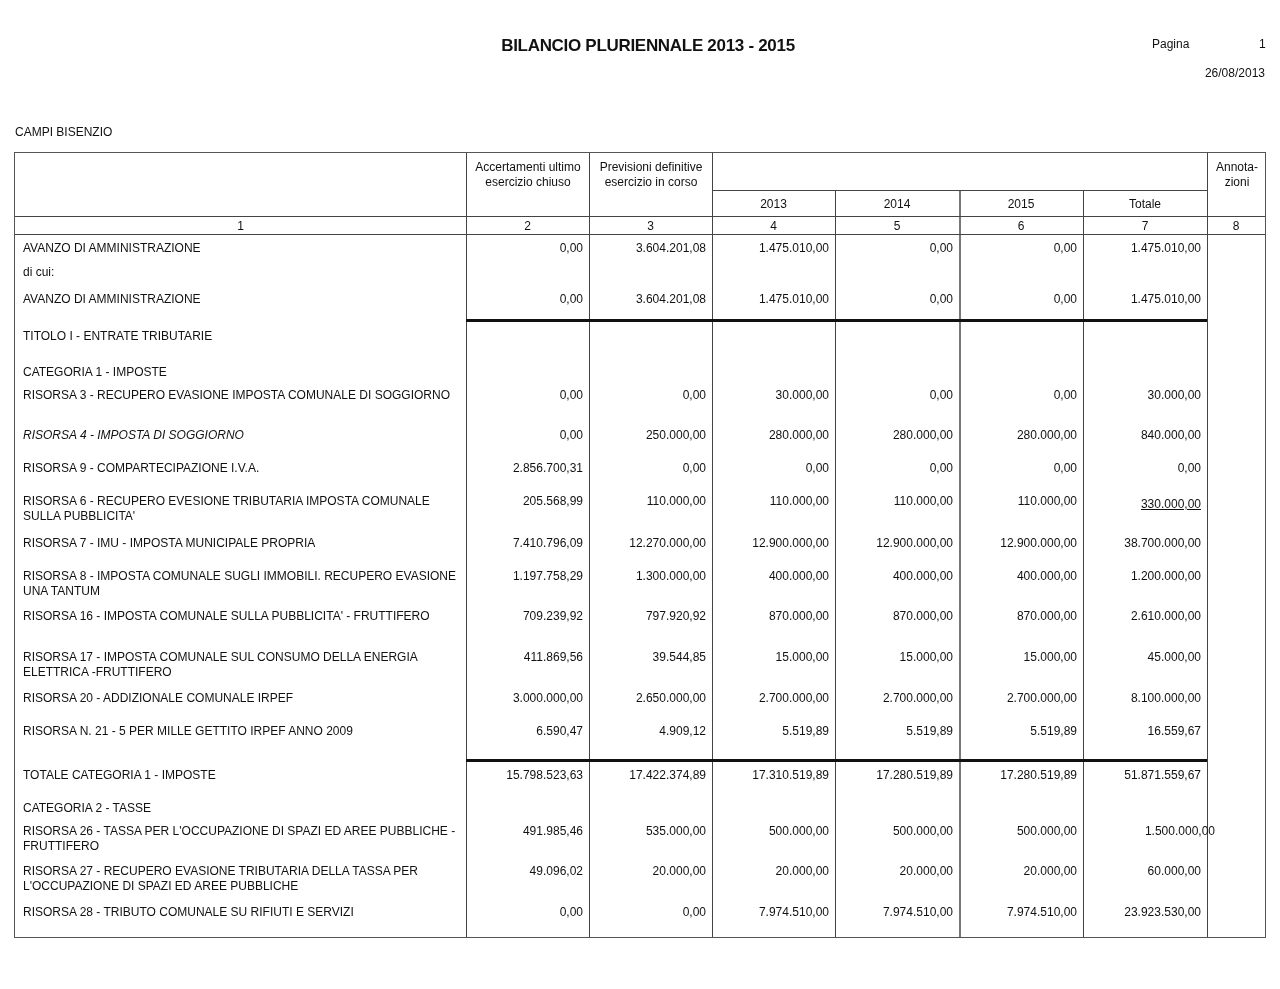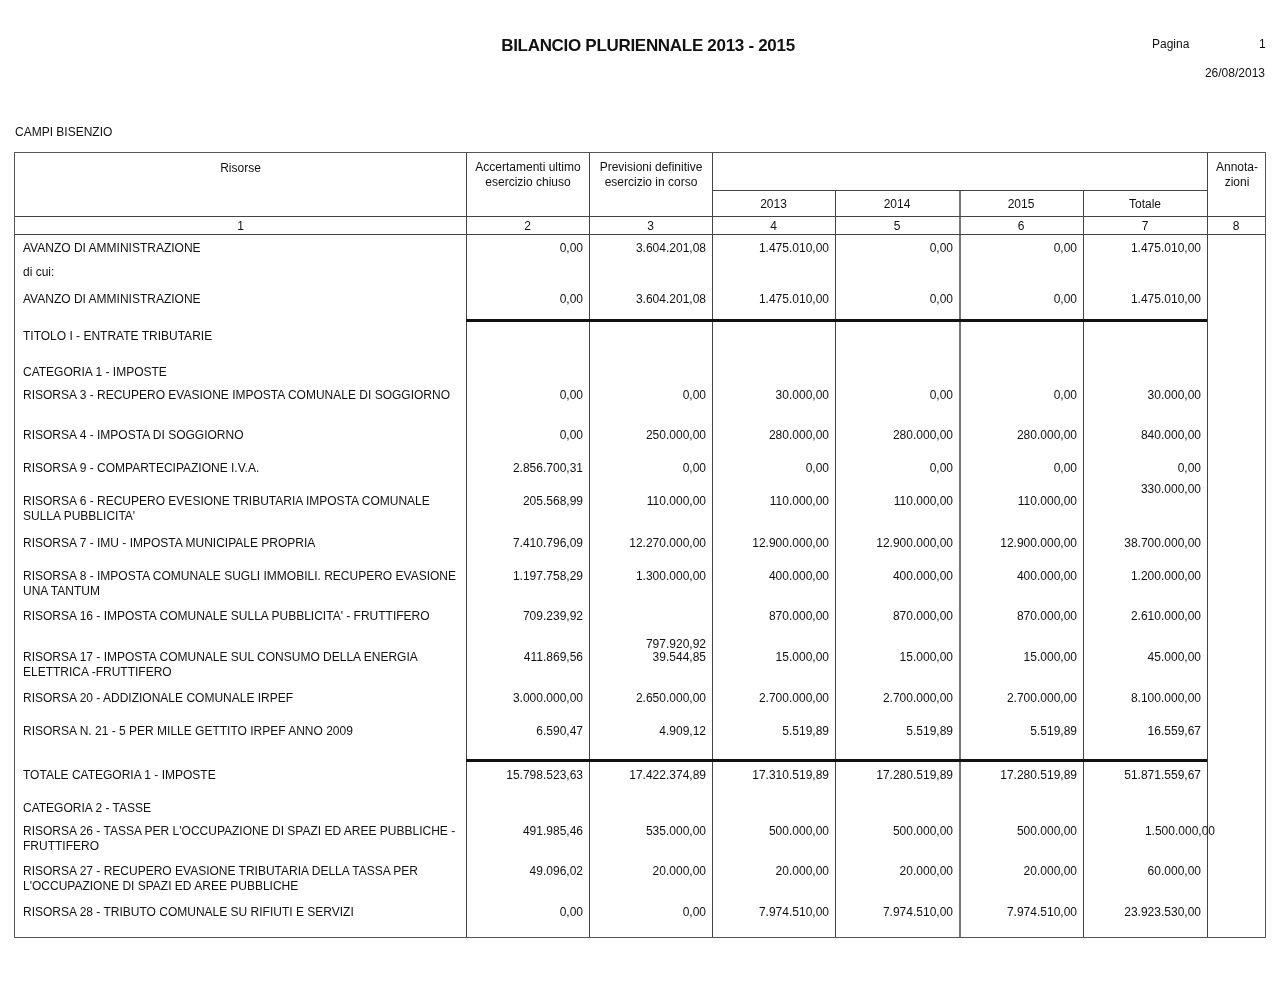--- a/index.html
+++ b/index.html
@@ -43,21 +43,20 @@
   <div class="vline" style="left:1068px; top:38px"></div>
   <div class="vline" style="left:1192px"></div>
 
   <div class="hline" style="left:697px; width:495px; top:37px"></div>
   <div class="hline" style="left:0; right:0; top:63px"></div>
   <div class="hline" style="left:0; right:0; top:81px"></div>
 
   <div class="hline thick" style="left:451px; width:741px; top:166px"></div>
   <div class="hline thick" style="left:451px; width:741px; top:606px"></div>
 
-  <div class="hdr" style="left:0; width:451px; top:8px">Risorse</div>
   <div class="hdr" style="left:458px; width:110px; top:7px">Accertamenti ultimo esercizio chiuso</div>
   <div class="hdr" style="left:580px; width:112px; top:7px">Previsioni definitive esercizio in corso</div>
   <div class="hdr" style="left:697px; width:123px; top:44px">2013</div>
   <div class="hdr" style="left:820px; width:124px; top:44px">2014</div>
   <div class="hdr" style="left:944px; width:124px; top:44px">2015</div>
   <div class="hdr" style="left:1068px; width:124px; top:44px">Totale</div>
   <div class="hdr" style="left:1194px; width:56px; top:7px">Annota- zioni</div>
 
   <div class="colnum" style="left:0; width:451px">1</div>
   <div class="colnum" style="left:451px; width:123px">2</div>
@@ -86,58 +85,58 @@
       <div class="num" style="top: 139px; left: 1068px; width: 118px;">1.475.010,00</div>
       <div class="row-label" style="top: 176px;">TITOLO I - ENTRATE TRIBUTARIE</div>
       <div class="row-label" style="top: 212px;">CATEGORIA 1 - IMPOSTE</div>
       <div class="row-label" style="top: 235px;">RISORSA 3 - RECUPERO EVASIONE IMPOSTA COMUNALE DI SOGGIORNO</div>
       <div class="num" style="top: 235px; left: 450px; width: 118px;">0,00</div>
       <div class="num" style="top: 235px; left: 573px; width: 118px;">0,00</div>
       <div class="num" style="top: 235px; left: 696px; width: 118px;">30.000,00</div>
       <div class="num" style="top: 235px; left: 820px; width: 118px;">0,00</div>
       <div class="num" style="top: 235px; left: 944px; width: 118px;">0,00</div>
       <div class="num" style="top: 235px; left: 1068px; width: 118px;">30.000,00</div>
-      <div class="row-label" style="top: 275px;">RISORSA 4 - IMPOSTA DI SOGGIORNO</div>
+      <div class="row-label" style="top: 275px; font-style: italic;">RISORSA 4 - IMPOSTA DI SOGGIORNO</div>
       <div class="num" style="top: 275px; left: 450px; width: 118px;">0,00</div>
       <div class="num" style="top: 275px; left: 573px; width: 118px;">250.000,00</div>
       <div class="num" style="top: 275px; left: 696px; width: 118px;">280.000,00</div>
       <div class="num" style="top: 275px; left: 820px; width: 118px;">280.000,00</div>
       <div class="num" style="top: 275px; left: 944px; width: 118px;">280.000,00</div>
       <div class="num" style="top: 275px; left: 1068px; width: 118px;">840.000,00</div>
       <div class="row-label" style="top: 308px;">RISORSA 9 - COMPARTECIPAZIONE I.V.A.</div>
       <div class="num" style="top: 308px; left: 450px; width: 118px;">2.856.700,31</div>
       <div class="num" style="top: 308px; left: 573px; width: 118px;">0,00</div>
       <div class="num" style="top: 308px; left: 696px; width: 118px;">0,00</div>
       <div class="num" style="top: 308px; left: 820px; width: 118px;">0,00</div>
       <div class="num" style="top: 308px; left: 944px; width: 118px;">0,00</div>
       <div class="num" style="top: 308px; left: 1068px; width: 118px;">0,00</div>
       <div class="row-label" style="top: 341px;">RISORSA  6 - RECUPERO EVESIONE TRIBUTARIA IMPOSTA COMUNALE SULLA PUBBLICITA'</div>
       <div class="num" style="top: 341px; left: 450px; width: 118px;">205.568,99</div>
       <div class="num" style="top: 341px; left: 573px; width: 118px;">110.000,00</div>
       <div class="num" style="top: 341px; left: 696px; width: 118px;">110.000,00</div>
       <div class="num" style="top: 341px; left: 820px; width: 118px;">110.000,00</div>
       <div class="num" style="top: 341px; left: 944px; width: 118px;">110.000,00</div>
-      <div class="num" style="top: 329px; left: 1068px; width: 118px;">330.000,00</div>
+      <div class="num" style="top: 344px; left: 1068px; width: 118px; text-decoration: underline;">330.000,00</div>
       <div class="row-label" style="top: 383px;">RISORSA 7 - IMU - IMPOSTA MUNICIPALE PROPRIA</div>
       <div class="num" style="top: 383px; left: 450px; width: 118px;">7.410.796,09</div>
       <div class="num" style="top: 383px; left: 573px; width: 118px;">12.270.000,00</div>
       <div class="num" style="top: 383px; left: 696px; width: 118px;">12.900.000,00</div>
       <div class="num" style="top: 383px; left: 820px; width: 118px;">12.900.000,00</div>
       <div class="num" style="top: 383px; left: 944px; width: 118px;">12.900.000,00</div>
       <div class="num" style="top: 383px; left: 1068px; width: 118px;">38.700.000,00</div>
       <div class="row-label" style="top: 416px;">RISORSA 8 - IMPOSTA COMUNALE SUGLI IMMOBILI. RECUPERO EVASIONE UNA TANTUM</div>
       <div class="num" style="top: 416px; left: 450px; width: 118px;">1.197.758,29</div>
       <div class="num" style="top: 416px; left: 573px; width: 118px; text-align: right;">1.300.000,00</div>
       <div class="num" style="top: 416px; left: 696px; width: 118px;">400.000,00</div>
       <div class="num" style="top: 416px; left: 820px; width: 118px;">400.000,00</div>
       <div class="num" style="top: 416px; left: 944px; width: 118px;">400.000,00</div>
       <div class="num" style="top: 416px; left: 1068px; width: 118px;">1.200.000,00</div>
       <div class="row-label" style="top: 456px;">RISORSA 16 - IMPOSTA COMUNALE SULLA PUBBLICITA' - FRUTTIFERO</div>
       <div class="num" style="top: 456px; left: 450px; width: 118px; text-align: right;">709.239,92</div>
-      <div class="num" style="top: 456px; left: 573px; width: 118px; margin-top: 28px;">797.920,92</div>
+      <div class="num" style="top: 456px; left: 573px; width: 118px;">797.920,92</div>
       <div class="num" style="top: 456px; left: 696px; width: 118px;">870.000,00</div>
       <div class="num" style="top: 456px; left: 820px; width: 118px;">870.000,00</div>
       <div class="num" style="top: 456px; left: 944px; width: 118px;">870.000,00</div>
       <div class="num" style="top: 456px; left: 1068px; width: 118px;">2.610.000,00</div>
       <div class="row-label" style="top: 497px;">RISORSA 17 - IMPOSTA COMUNALE SUL CONSUMO DELLA ENERGIA ELETTRICA  -FRUTTIFERO</div>
       <div class="num" style="top: 497px; left: 450px; width: 118px;">411.869,56</div>
       <div class="num" style="top: 497px; left: 573px; width: 118px;">39.544,85</div>
       <div class="num" style="top: 497px; left: 696px; width: 118px;">15.000,00</div>
       <div class="num" style="top: 497px; left: 820px; width: 118px;">15.000,00</div>
       <div class="num" style="top: 497px; left: 944px; width: 118px;">15.000,00</div>

